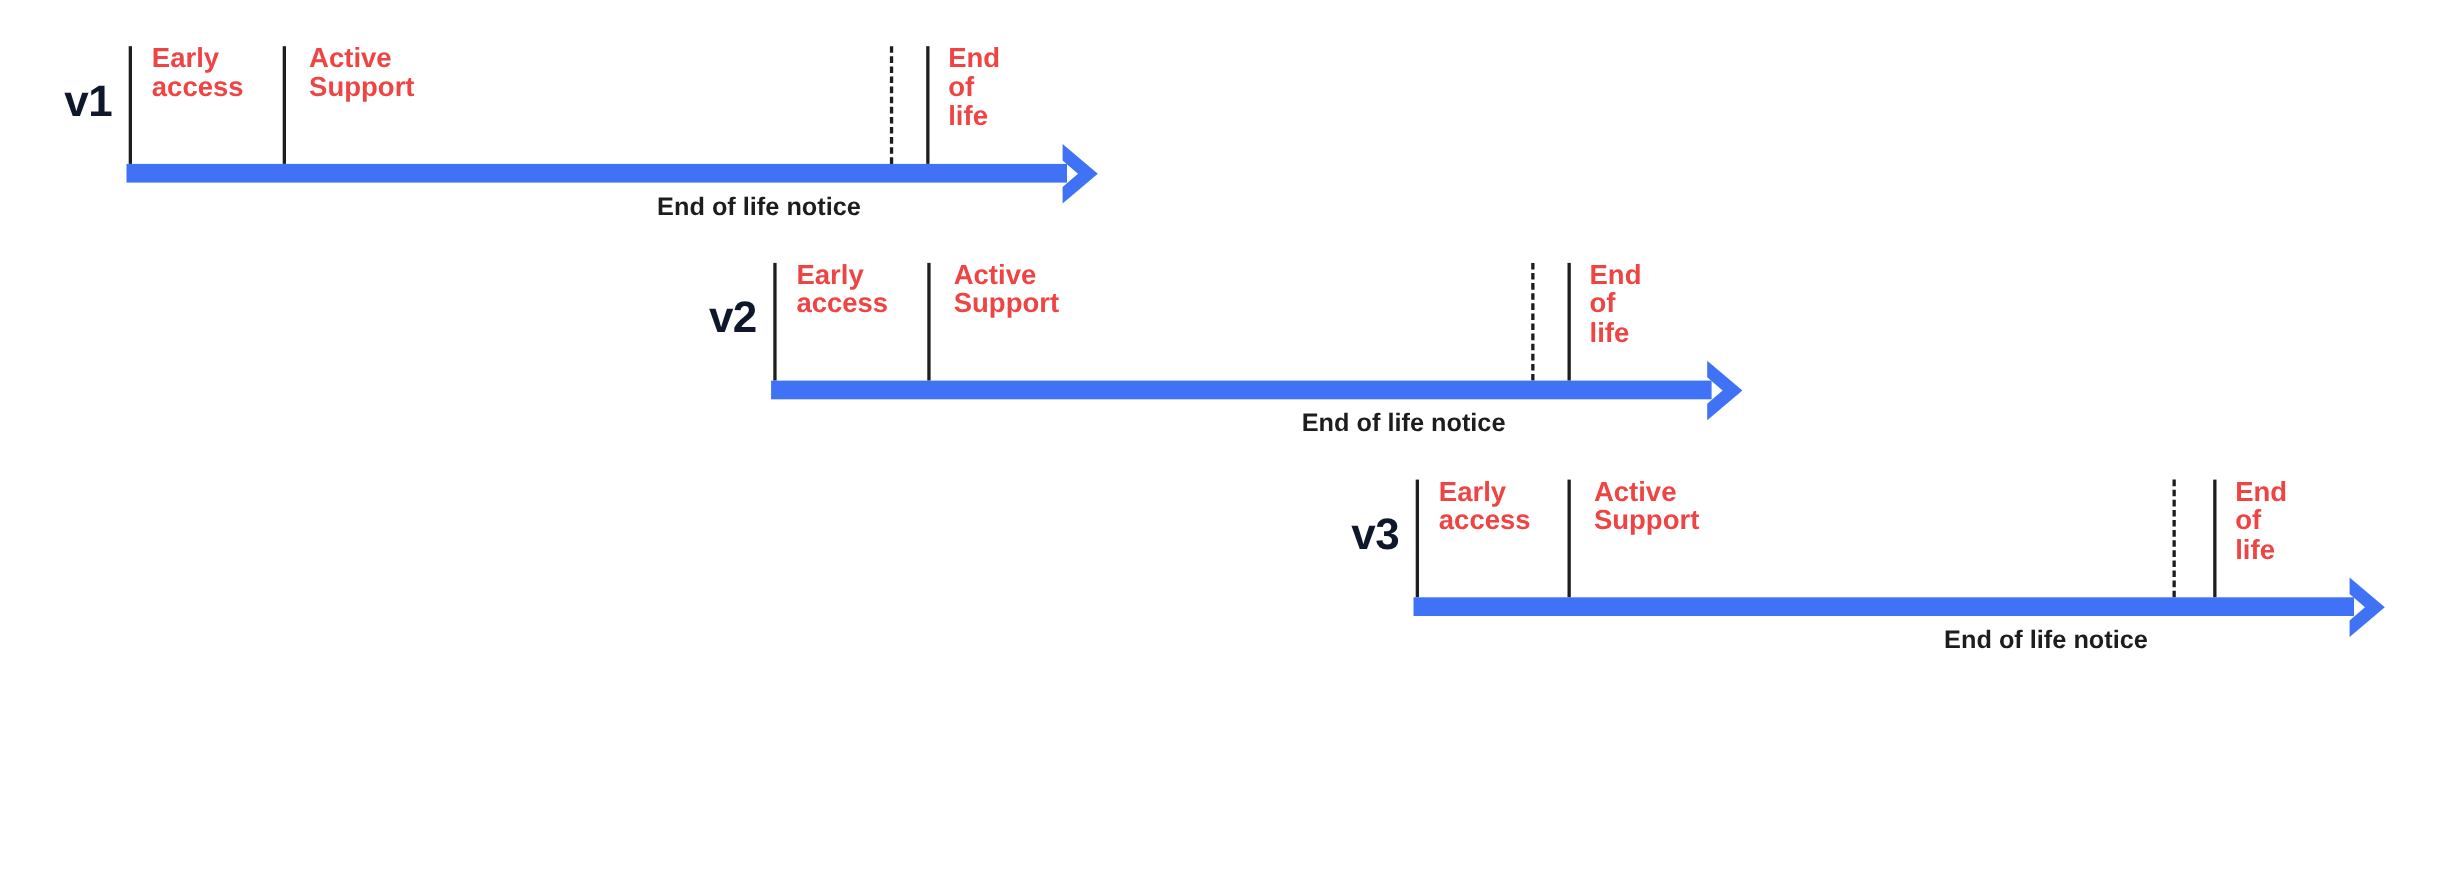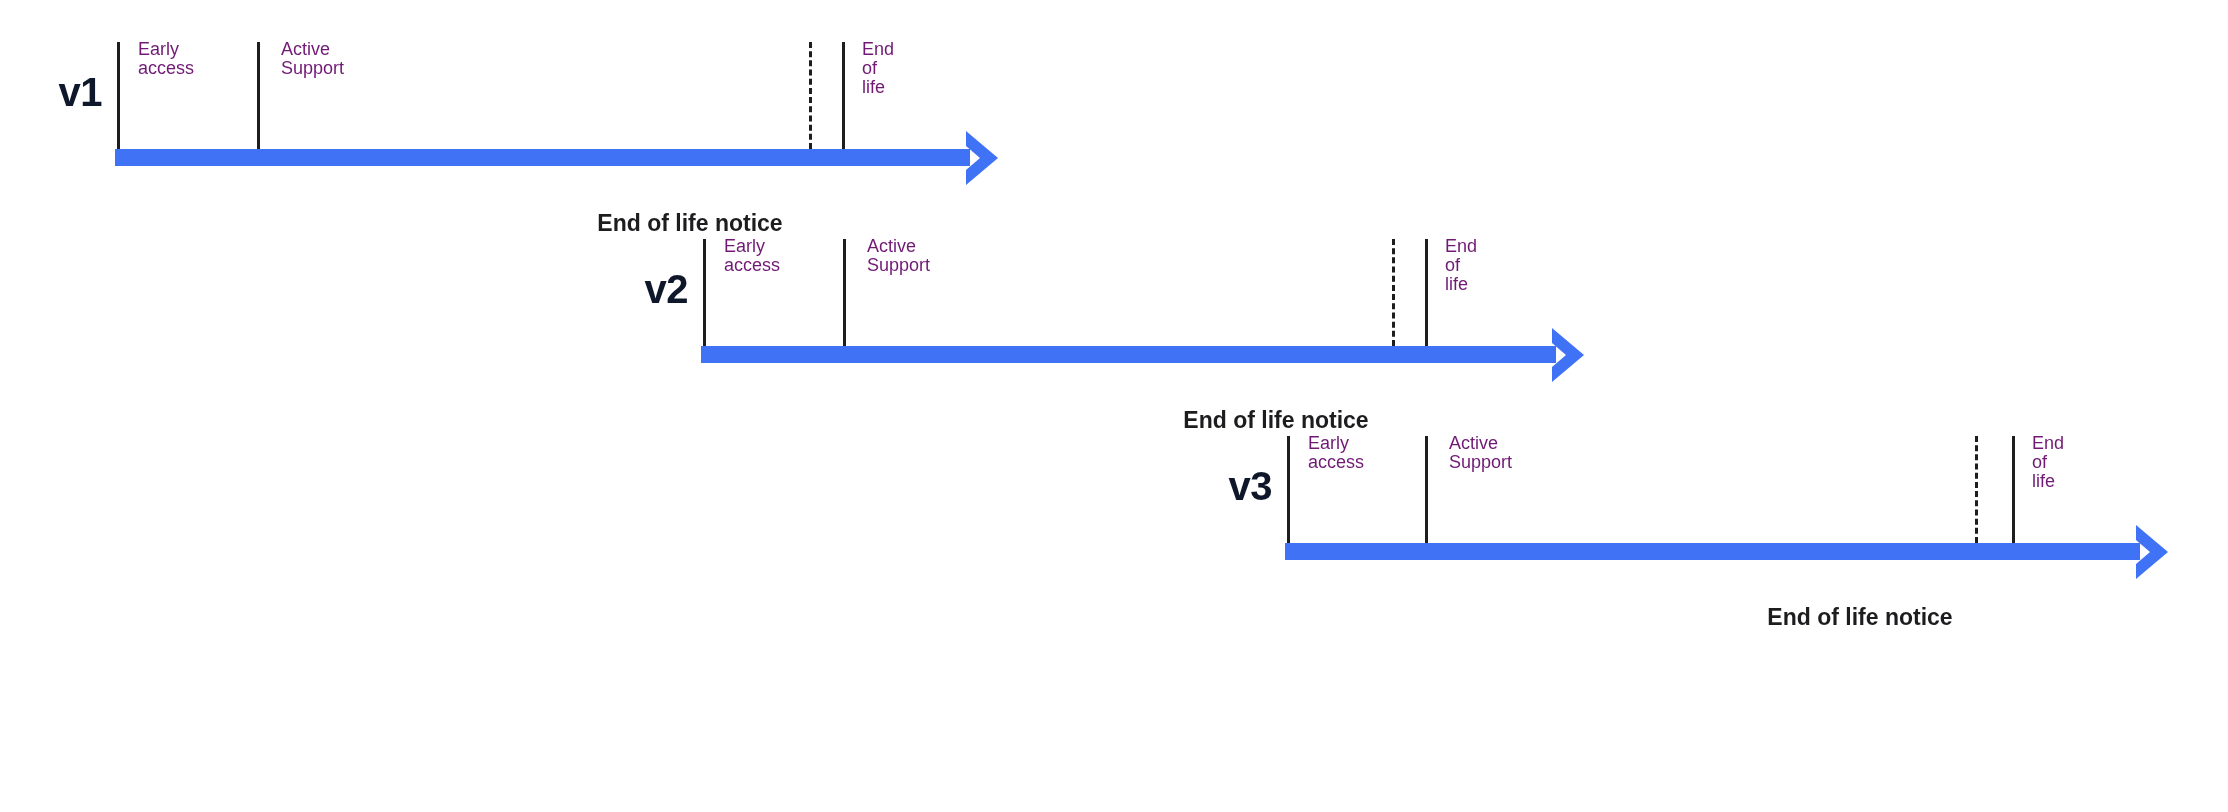--- a/index.html
+++ b/index.html
@@ -55,24 +55,24 @@
   .tick.dashed {
     background: none;
     border-left: 3px dashed #1d1d1f;
     width: 0;
   }
 
   
   .phase-label {
     position: absolute;
     top: 20px;
-    font-size: 18px;
-    font-weight: 400;
+    font-size: 25px;
+    font-weight: 700;
     line-height: 1.05;
-    color: #701a75;
+    color: #ef4444;
     white-space: pre-line;
   }
 
   
   .arrow-bar {
     position: absolute;
     top: 129px;
     height: 17px;
     background: #3f72f5;
   }
@@ -92,21 +92,20 @@
   
   .notice-label {
     position: absolute;
     top: 155px;
     font-size: 23px;
     font-weight: 700;
     line-height: 1.1;
     color: #1d1d1f;
     white-space: nowrap;
     text-align: center;
-    margin-top: 36px;
   }
 </style>
 </head>
 <body>
 
 <div class="diagram">
 
 <div class="timeline" style="left: 32px; top: 20px;">
       <div class="version-label">v1</div>
       <div class="tick" style="left: 85px;"></div>

